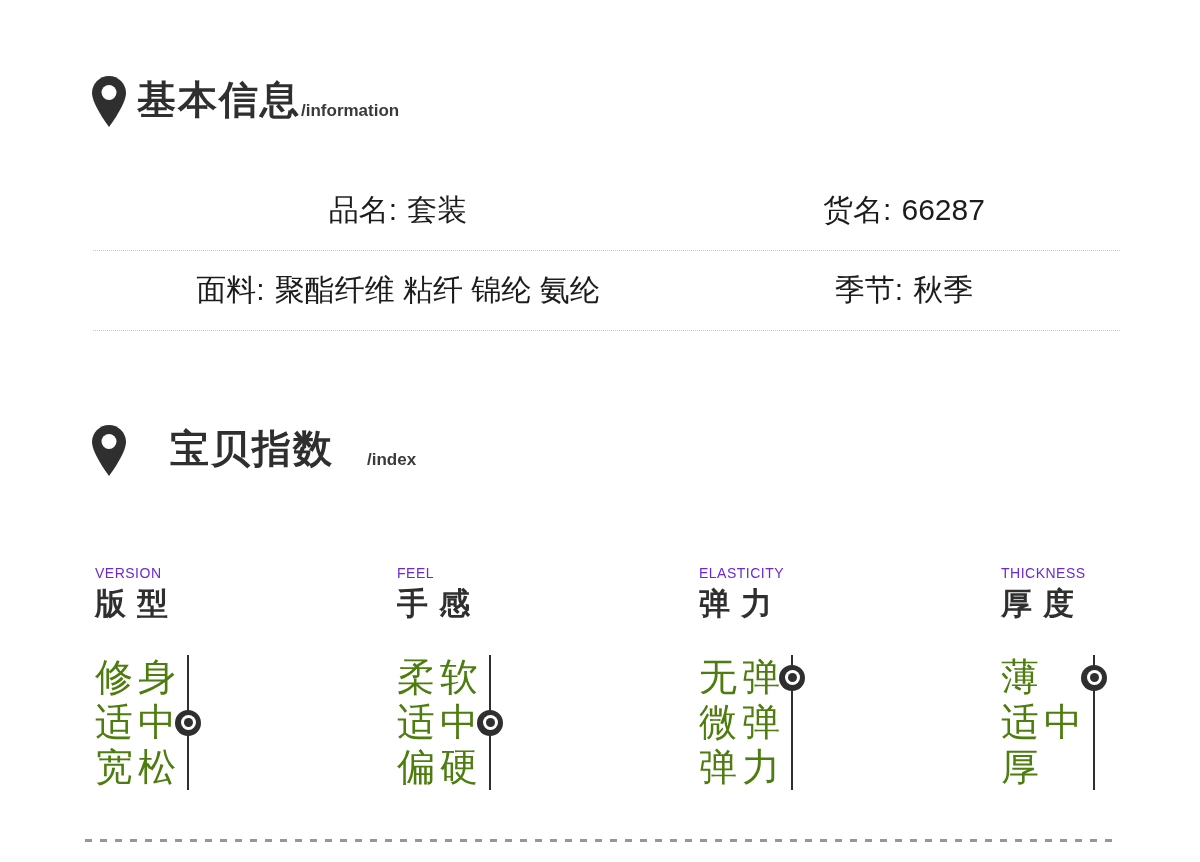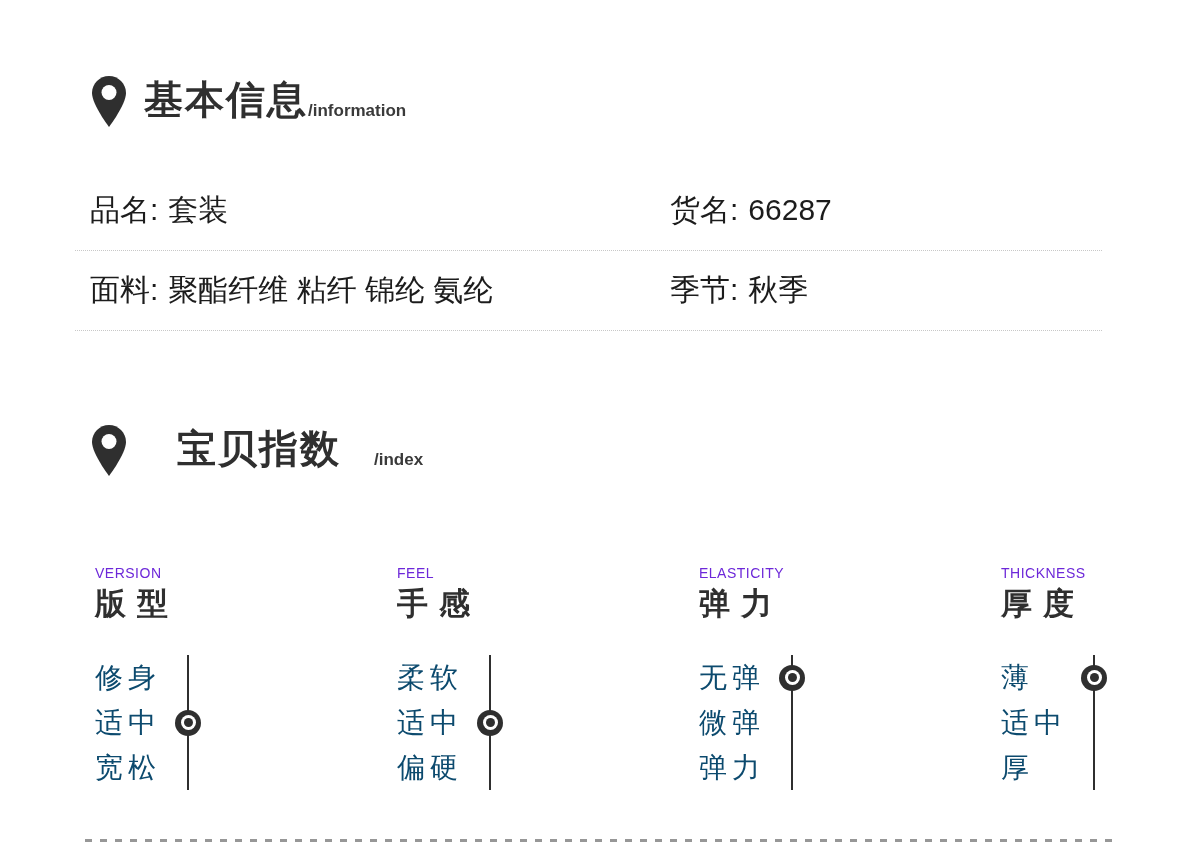--- a/index.html
+++ b/index.html
@@ -3,42 +3,42 @@
 <meta charset="utf-8">
 <style>
   * { margin:0; padding:0; box-sizing:border-box; }
   html,body { width:1200px; height:862px; background:#ffffff; overflow:hidden;
               font-family:"Liberation Sans","DejaVu Sans",sans-serif; }
   .stage { position:relative; width:1200px; height:862px; background:#fff; }
 
   
   .section-header { position:absolute; left:91px; display:flex; align-items:center; height:58px; }
   .pin-wrap { width:36px; height:54px; margin-top:4px; }
-  .title-cn { font-size:39px; font-weight:bold; color:#2f2f2f; letter-spacing:2px; margin-left:17px; }
+  .title-cn { font-size:39px; font-weight:bold; color:#2f2f2f; letter-spacing:2px; margin-left:10px; }
   .title-en { font-size:17px; font-weight:bold; color:#3a3a3a; align-self:flex-end; padding-bottom:8px; letter-spacing:0px; }
   #header-basic { top:71px; }
   #header-index { top:420px;gap:33px; }
 
   
-  .info-table { position:absolute; left:75px; top:171px; width:1027px; }
+  .info-table { position:absolute; left:93px; top:171px; width:1027px;text-align:center; }
   .info-row { display:flex; align-items:center; height:80px; border-bottom:1px dotted #c8c8c8; padding-left:15px; }
   .info-cell { font-size:30px; color:#1c1c1c; white-space:nowrap; }
   .info-cell.left { width:580px; }
   .info-cell.right { flex:1; }
   .info-label { margin-right:10px; }
 
   
   .index-grid { position:absolute; left:95px; top:562px; display:flex; }
   .idx-col { width:302px; }
   .idx-col:last-child { width:auto; }
   .idx-en { font-size:14px; color:#6d28d9; letter-spacing:0.5px; line-height:22px; }
   .idx-cn { font-size:31px; font-weight:bold; color:#2f2f2f; letter-spacing:11px; line-height:40px; margin-top:0; }
   .idx-slider { display:flex; margin-top:31px; }
   .opt-list { width:80px; }
-  .opt { height:45px; line-height:45px; font-size:28px; letter-spacing:5px; color:#0c4a6e; white-space:nowrap; }
+  .opt { height:45px; line-height:45px; font-size:38px; letter-spacing:5px; color:#4d7c0f; white-space:nowrap; }
   .track { position:relative; width:26px; height:135px; }
   .track-line { position:absolute; left:12px; top:0; width:2px; height:135px; background:#2f2f2f; }
   .marker { position:absolute; left:0; width:26px; height:26px; border-radius:50%; background:#2f2f2f;
             display:flex; align-items:center; justify-content:center; z-index:2; }
   .marker-mid { width:15px; height:15px; border-radius:50%; background:#ffffff;
                 display:flex; align-items:center; justify-content:center; }
   .marker-dot { width:9px; height:9px; border-radius:50%; background:#2f2f2f; }
 
   
   .bottom-dash { position:absolute; left:85px; top:839px; width:1027px; height:3px;

